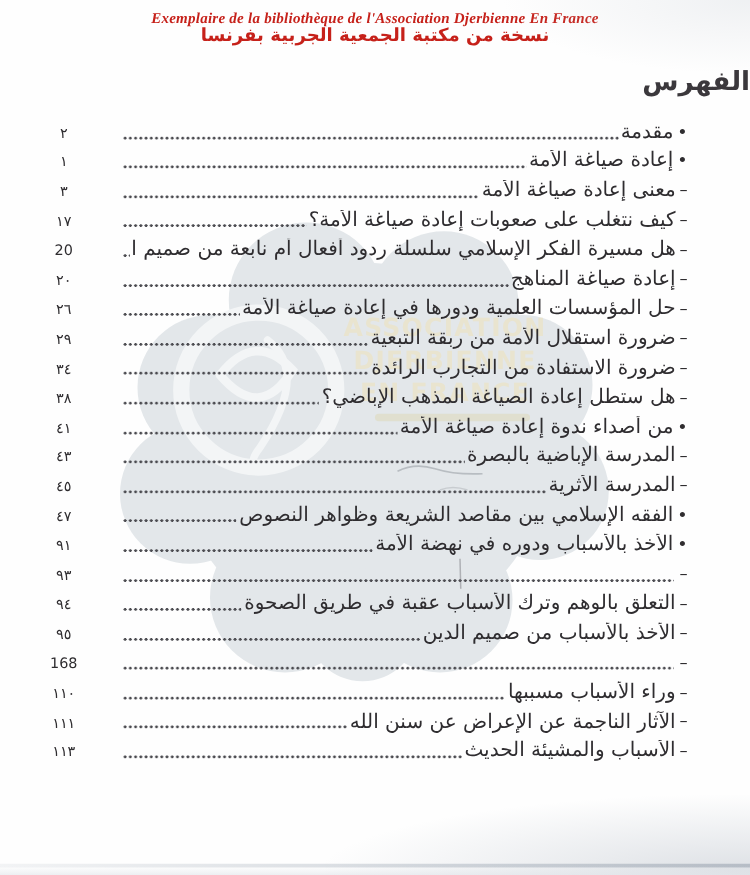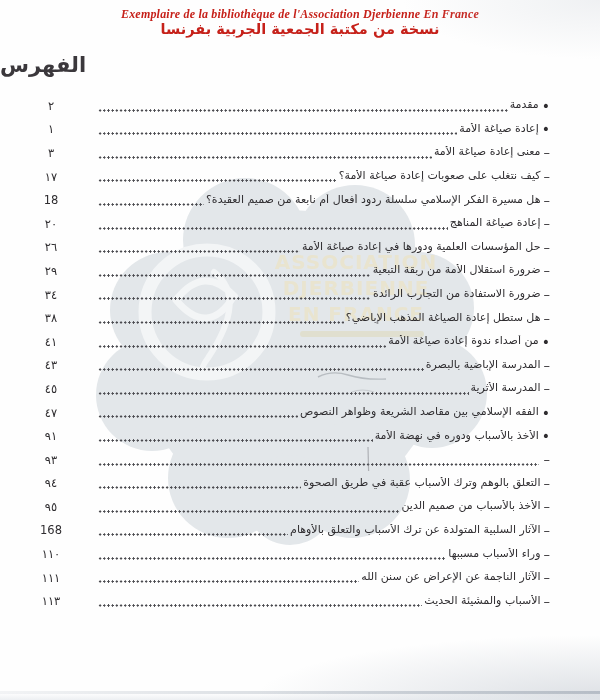--- a/index.html
+++ b/index.html
@@ -17,34 +17,34 @@
     font-family:"Liberation Serif",serif;font-style:italic;font-weight:bold;
     font-size:12px;letter-spacing:.2px;color:#c6211a;
   }
   .header-ar{
     position:absolute;top:21px;left:0;right:0;z-index:2;
     text-align:center;direction:rtl;
     font-weight:bold;font-size:14.5px;color:#c6211a;
   }
   .page-title{
     position:absolute;top:53px;left:0;right:0;z-index:2;
-    text-align:left;direction:rtl;
+    text-align:right;direction:rtl;
     font-size:21px;font-weight:bold;color:#3b383c;letter-spacing:.5px;
   }
   #toc-list{
     position:absolute;top:94px;left:34px;right:50px;z-index:2;
     direction:rtl;
   }
   .toc-row{display:flex;align-items:center;height:23.6px;direction:rtl;}
   .marker{flex:0 0 auto;color:#2f2d30;margin-inline-end:3px;line-height:1;}
   .marker.bullet{font-size:14px;}
   .marker.dash{font-size:13px;}
   .label{
     flex:0 1 auto;min-width:0;white-space:nowrap;overflow:hidden;
-    font-size:11px;color:#2f2d30;line-height:1;padding-bottom:2px;
+    font-size:16px;color:#2f2d30;line-height:1;padding-bottom:2px;
   }
   .leader{
     flex:1 1 auto;min-width:6px;height:100%;
     margin-inline-start:2px;margin-inline-end:30px;
     background-image:radial-gradient(circle,#4b4b50 1.05px,transparent 1.3px);
     background-size:4.2px 5px;background-repeat:repeat-x;
     background-position:left bottom 5px;
   }
   .pagenum{
     flex:0 0 34px;text-align:center;direction:ltr;
@@ -127,21 +127,21 @@
     <div class="toc-row">
       <span class="marker dash">–</span>
       <span class="label">كيف نتغلب على صعوبات إعادة صياغة الأمة؟</span>
       <div class="leader"></div>
       <span class="pagenum">١٧</span>
     </div>
     <div class="toc-row">
       <span class="marker dash">–</span>
       <span class="label">هل مسيرة الفكر الإسلامي سلسلة ردود أفعال أم نابعة من صميم العقيدة؟</span>
       <div class="leader"></div>
-      <span class="pagenum">18</span>
+      <span class="pagenum">20</span>
     </div>
     <div class="toc-row">
       <span class="marker dash">–</span>
       <span class="label">إعادة صياغة المناهج</span>
       <div class="leader"></div>
       <span class="pagenum">٢٠</span>
     </div>
     <div class="toc-row">
       <span class="marker dash">–</span>
       <span class="label">حل المؤسسات العلمية ودورها في إعادة صياغة الأمة</span>
@@ -208,21 +208,20 @@
       <span class="pagenum">٩٤</span>
     </div>
     <div class="toc-row">
       <span class="marker dash">–</span>
       <span class="label">الأخذ بالأسباب من صميم الدين</span>
       <div class="leader"></div>
       <span class="pagenum">٩٥</span>
     </div>
     <div class="toc-row">
       <span class="marker dash">–</span>
-      <span class="label">الآثار السلبية المتولدة عن ترك الأسباب والتعلق بالأوهام</span>
       <div class="leader"></div>
       <span class="pagenum">168</span>
     </div>
     <div class="toc-row">
       <span class="marker dash">–</span>
       <span class="label">وراء الأسباب مسببها</span>
       <div class="leader"></div>
       <span class="pagenum">١١٠</span>
     </div>
     <div class="toc-row">

